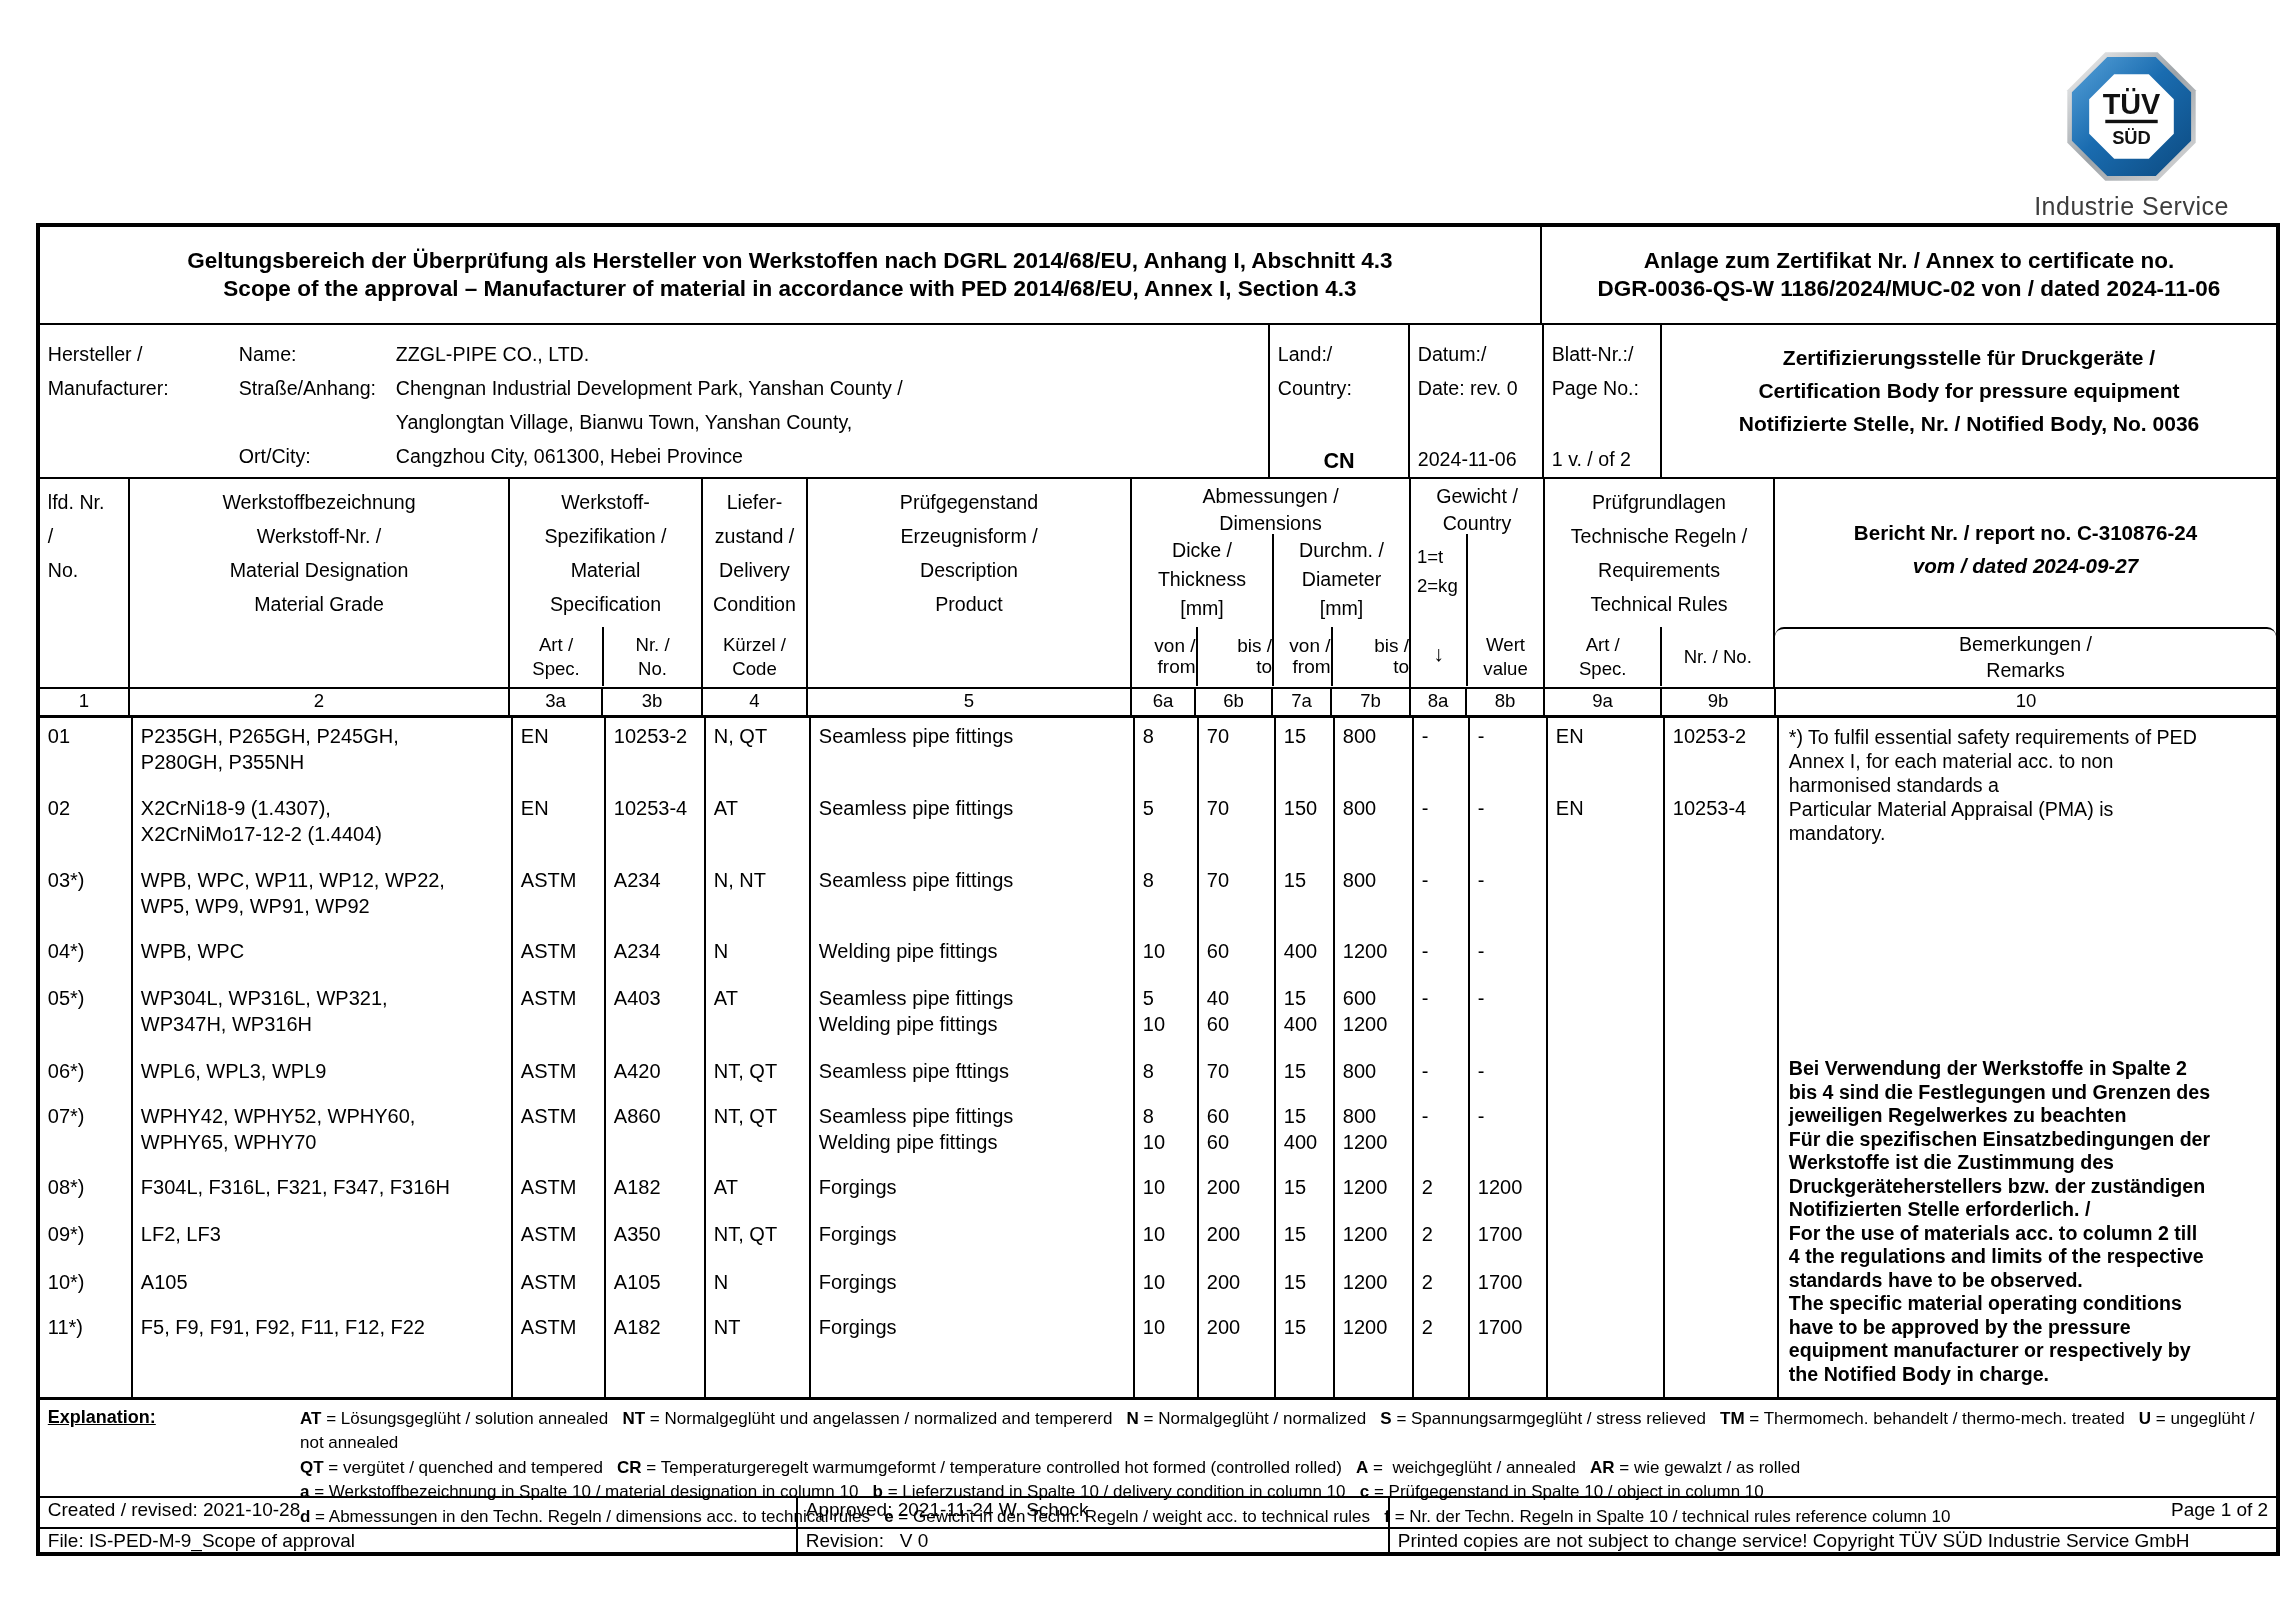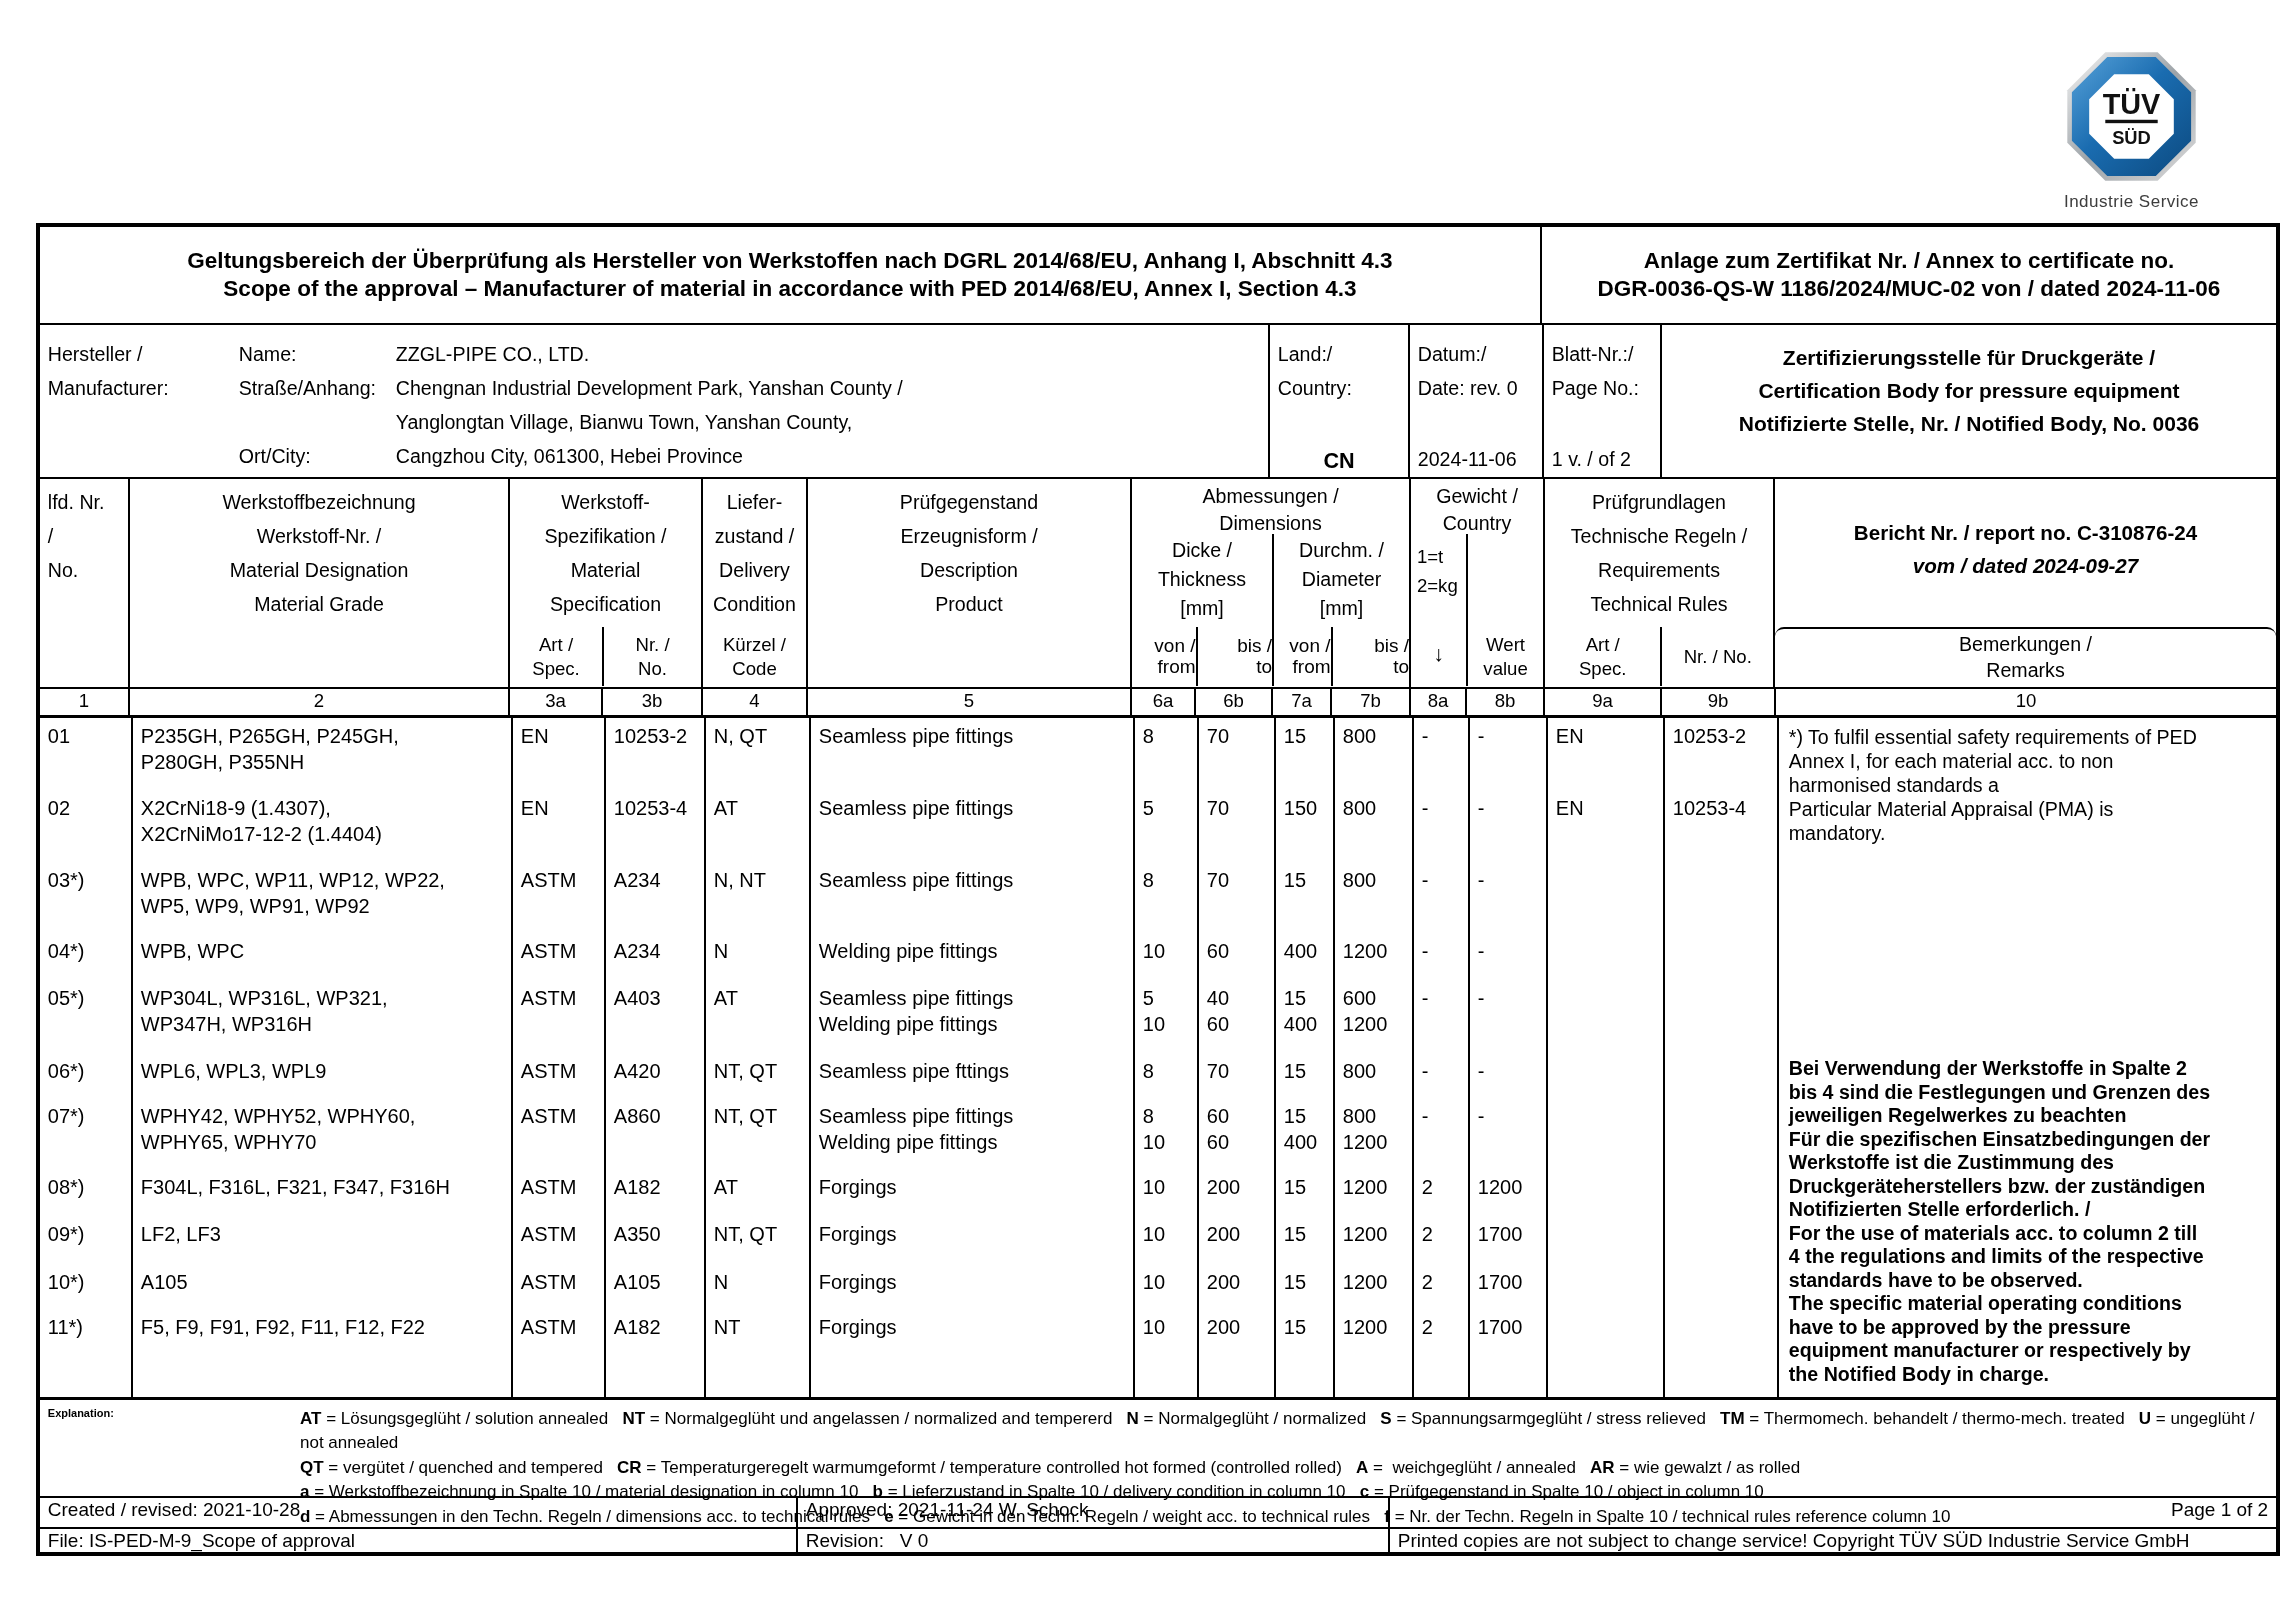--- a/index.html
+++ b/index.html
@@ -1,20 +1,20 @@
 <!DOCTYPE html>
 <html><head>
 <meta charset="utf-8">
 <style>
   html,body{margin:0;padding:0;background:#888;}
   .page{position:relative;width:2293px;height:1621px;background:#ffffff;overflow:hidden;
         font-family:"Liberation Sans","DejaVu Sans",sans-serif;color:#000;}
   
   .logo{position:absolute;left:2053px;top:51px;width:157px;display:flex;flex-direction:column;align-items:center;}
-  .logo-caption{margin-top:9.8px;font-size:17px;color:#3d3d3d;letter-spacing:0.5px;white-space:nowrap;}
+  .logo-caption{margin-top:9.8px;font-size:25px;color:#3d3d3d;letter-spacing:0.5px;white-space:nowrap;}
   
   .doc{position:absolute;left:36px;top:223px;width:2244px;border:4.9px solid #000;box-sizing:border-box;
        display:flex;flex-direction:column;background:#fff;}
   .b{font-weight:bold}.i{font-style:italic}.center{text-align:center}.right{text-align:right}
   
   .hrow{display:flex;height:96px;box-sizing:border-box;}
   .hleft{width:1500px;box-sizing:border-box;padding-top:19.6px;}
   .hright{flex:1;border-left:2.9px solid #000;box-sizing:border-box;padding-top:19.6px;}
   .tl{font-size:22.5px;font-weight:bold;text-align:center;line-height:28px;}
   
@@ -71,21 +71,21 @@
   .bcol{box-sizing:border-box;}
   .bcell{box-sizing:border-box;padding:4.9px 0 0 7.8px;overflow:visible;}
   .bcell .ln{font-size:20px;line-height:26.5px;white-space:pre;}
   .rem{position:relative;}
   .rem-top{padding:6.9px 0 0 9.8px;}
   .rem-top .ln{font-size:19.6px;line-height:24px;}
   .rem-bottom{position:absolute;top:339px;left:9.8px;right:3.9px;}
   .rem-bottom .ln{font-size:19.6px;line-height:23.5px;font-weight:bold;}
   
   .exprow{display:flex;height:99px;border-top:3.9px solid #000;box-sizing:border-box;padding-top:6.9px;}
-  .explabel{width:260px;box-sizing:border-box;padding-left:7.8px;font-size:11px;font-weight:bold;}
+  .explabel{width:260px;box-sizing:border-box;padding-left:7.8px;font-size:18px;font-weight:bold;text-decoration:underline;}
   .explines{flex:1;}
   .explines .ln{font-size:17px;line-height:24.5px;white-space:pre-wrap;}
   
   .frow{display:flex;box-sizing:border-box;font-size:19px;}
   .f1{height:31px;border-top:2.9px solid #000;}
   .f2{height:24.5px;border-top:2px solid #000;}
   .fcell{box-sizing:border-box;padding:1px 7.8px 0 7.8px;white-space:pre;overflow:hidden;}
   .fc1{width:756px;}.fc2{width:592px;border-left:2px solid #000;}.fc3{flex:1;border-left:2px solid #000;}
 </style>
 </head>

